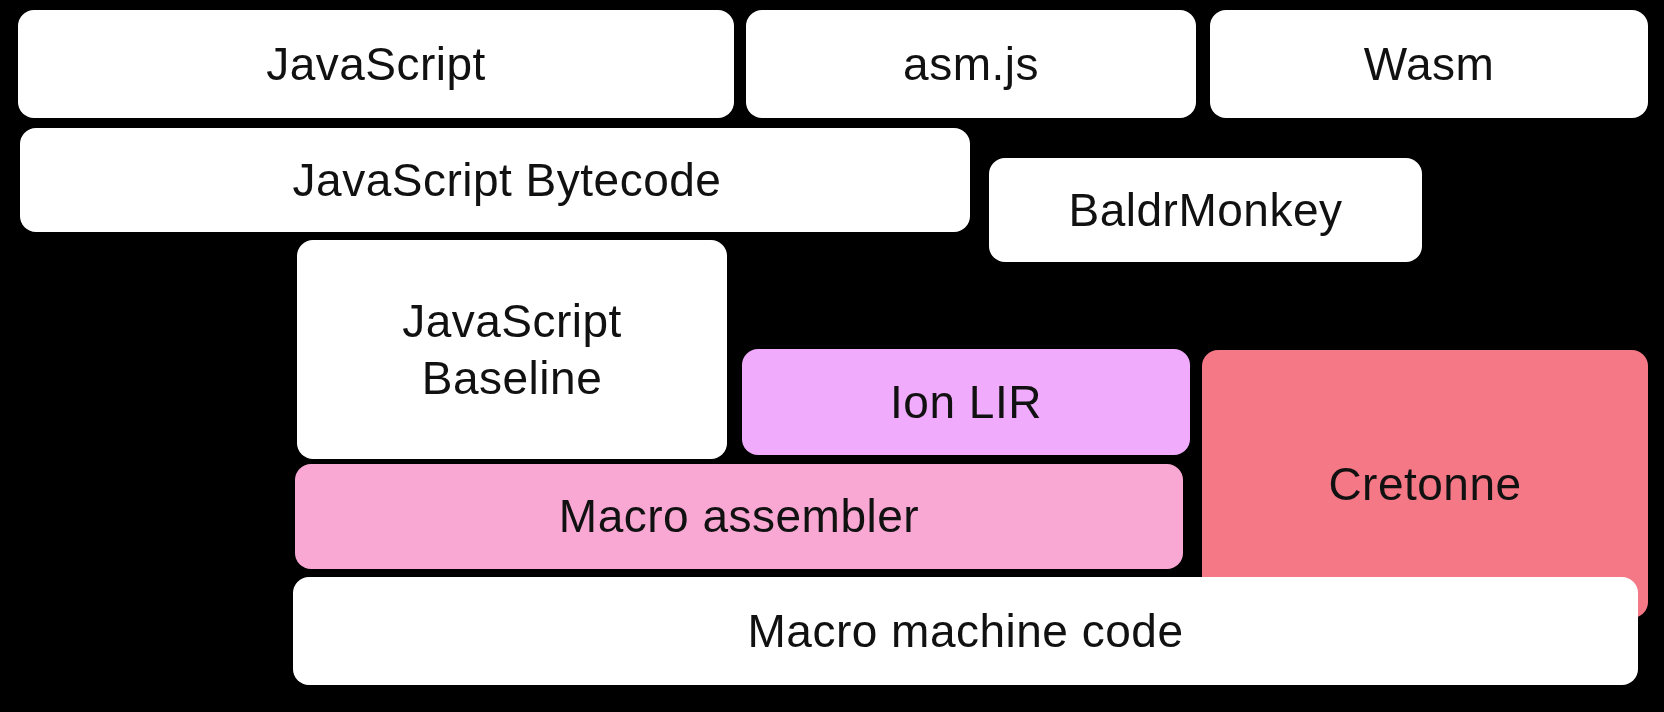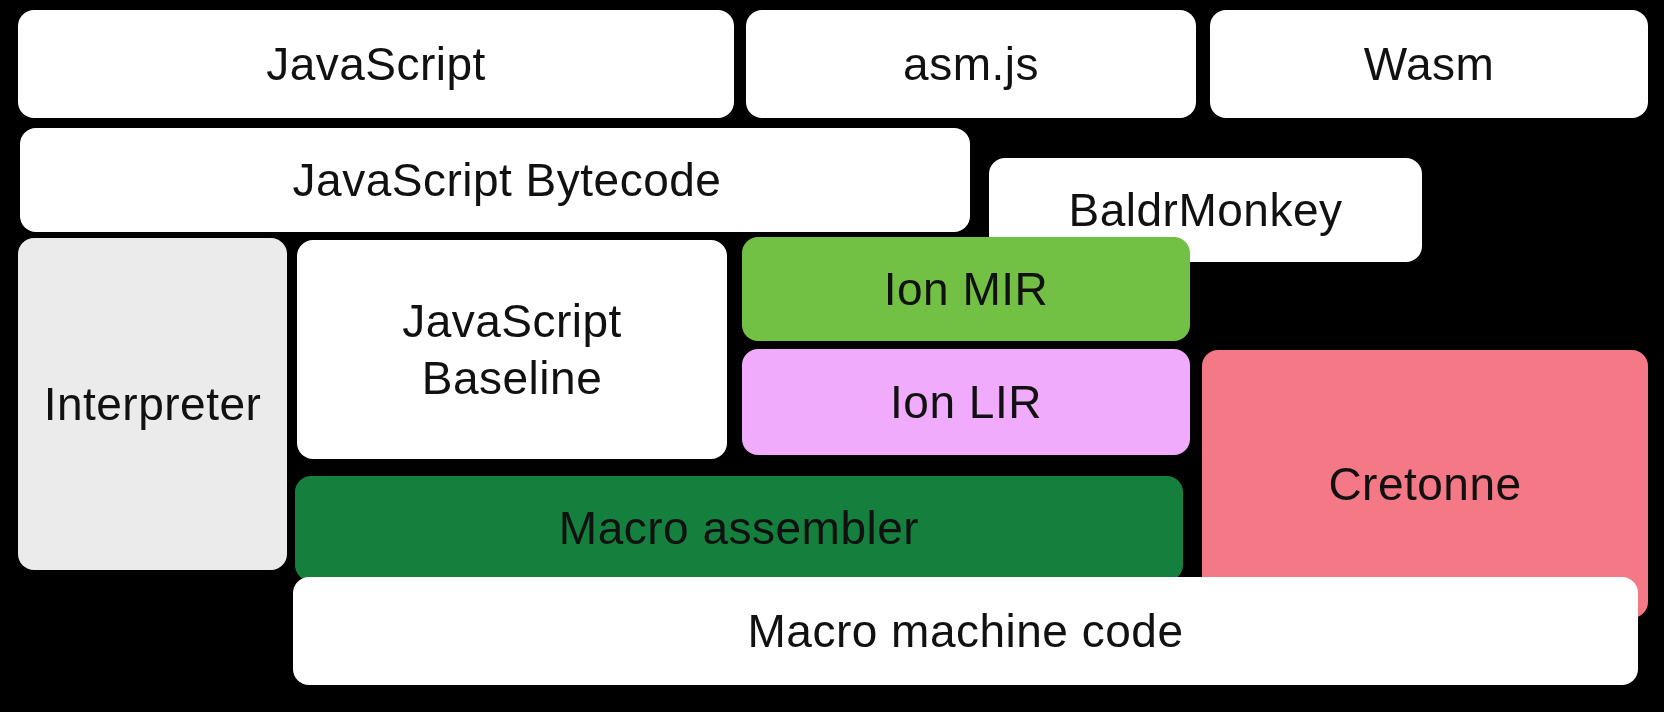--- a/index.html
+++ b/index.html
@@ -59,42 +59,36 @@
   </div>
 
   <div class="box b-javascript-bytecode" style="background: rgb(255, 255, 255);">
     <span class="lbl">JavaScript Bytecode</span>
   </div>
 
   <div class="box b-baldrmonkey" style="background: rgb(255, 255, 255);">
     <span class="lbl">BaldrMonkey</span>
   </div>
 
-  <div class="box b-interpreter" style="background: rgb(235, 235, 235);">
-    <span class="lbl">Interpreter</span>
-  </div>
 
   <div class="box b-javascript-baseline" style="background: rgb(255, 255, 255);">
     <span class="lbl">JavaScript
 Baseline</span>
   </div>
 
-  <div class="box b-ion-mir" style="background: rgb(114, 192, 68);">
-    <span class="lbl">Ion MIR</span>
-  </div>
 
   <div class="box b-ion-lir" style="background: #f0abfc;">
     <span class="lbl">Ion LIR</span>
   </div>
 
   <div class="box b-cretonne" style="background: rgb(245, 120, 134);">
     <span class="lbl">Cretonne</span>
   </div>
 
-  <div class="box b-macro-assembler" style="background: #15803d; margin-top: 12px;">
+  <div class="box b-macro-assembler" style="background: #f9a8d4;">
     <span class="lbl">Macro assembler</span>
   </div>
 
   <div class="box b-native-machine-code" style="background: rgb(255, 255, 255);">
     <span class="lbl">Macro machine code</span>
   </div>
 
 </div>
 
 </body></html>

